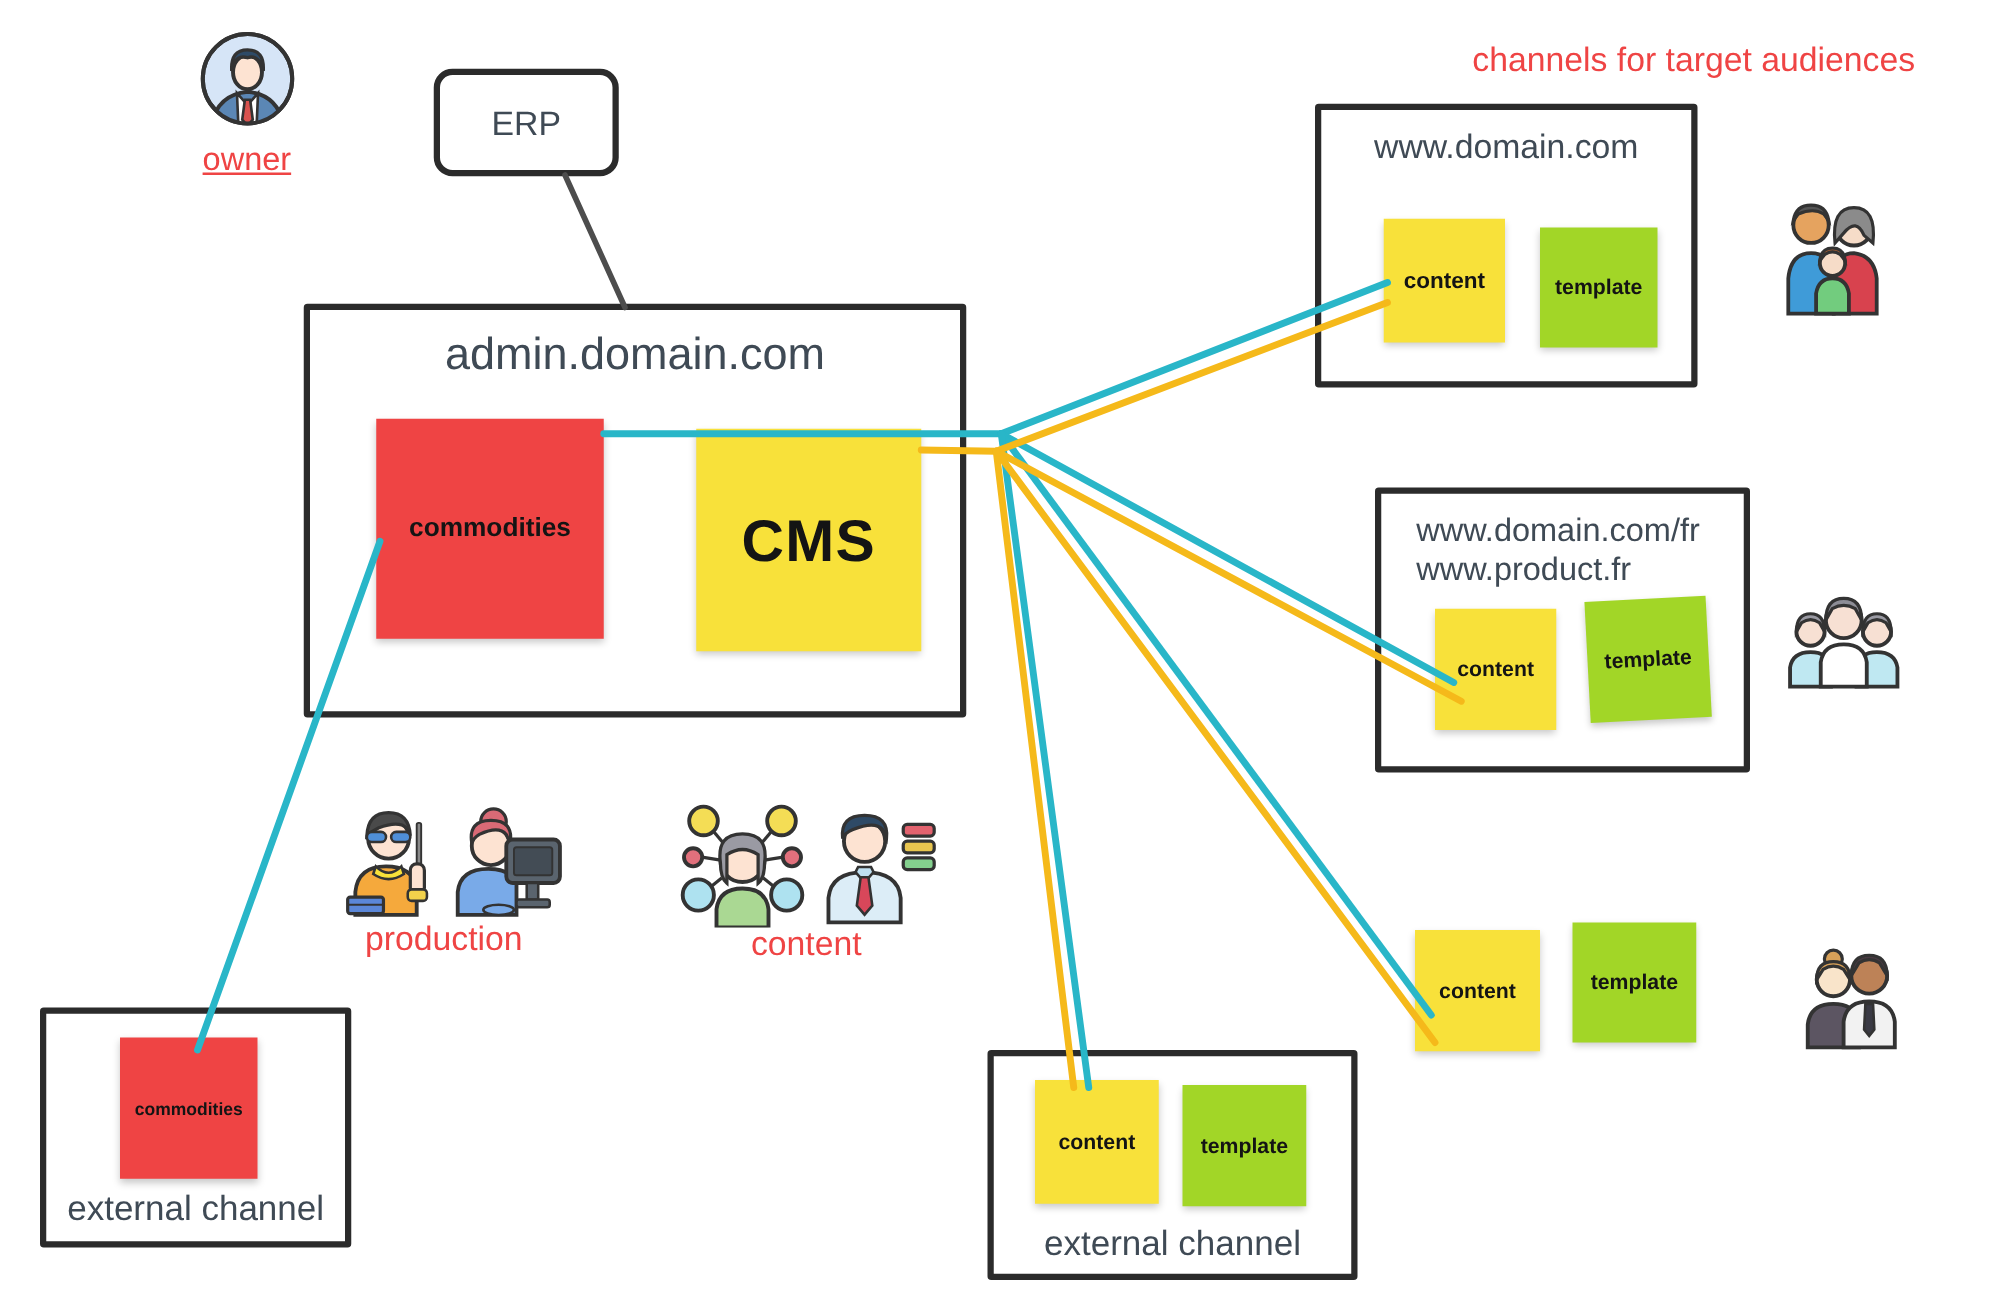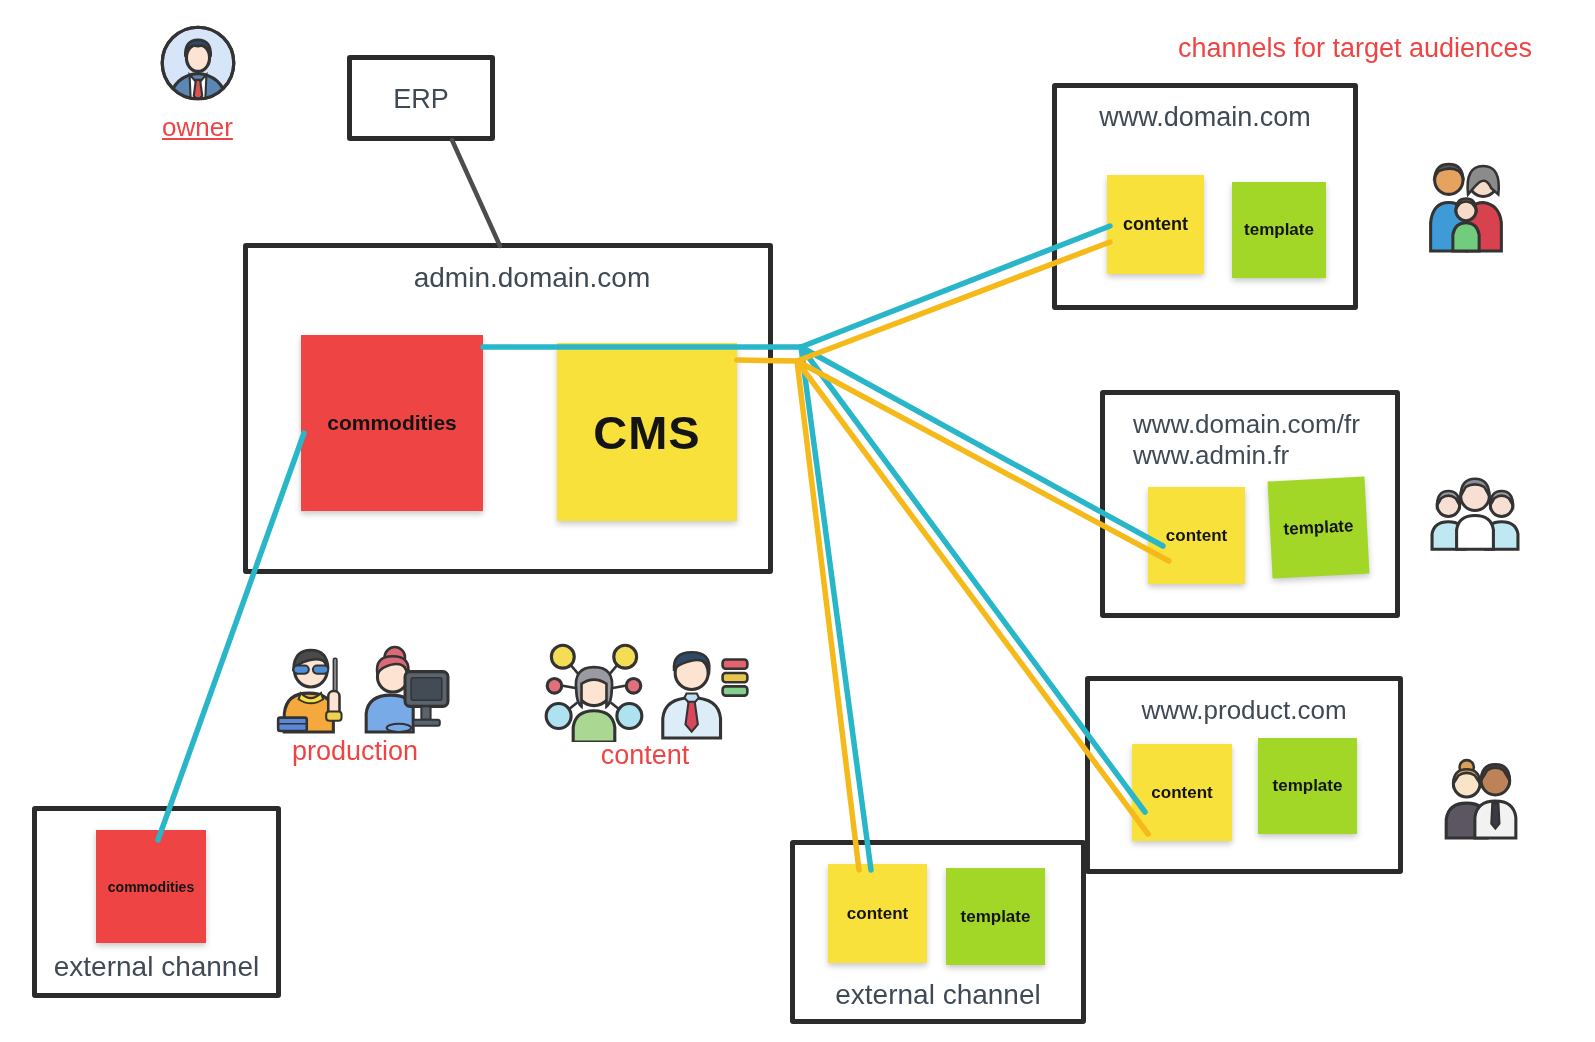--- a/index.html
+++ b/index.html
@@ -62,50 +62,47 @@
         <path d="M30,49 L38,58 L46,49 L45,72 L31,72 Z" fill="#fff" stroke="#333" stroke-width="2"></path>
         <path d="M36,54 L40,54 L42,69 L38,74 L34,69 Z" fill="#d9534f" stroke="#333" stroke-width="2"></path>
       </g>
       <ellipse cx="38" cy="33" rx="11" ry="13" fill="#fde3d2" stroke="#333" stroke-width="3"></ellipse>
       <path d="M26,32 Q25,16 38,16 Q51,16 50,32 L48,26 Q44,20 38,22 Q31,20 28,26 Z" fill="#2e4a66" stroke="#333" stroke-width="2.5"></path>
       <circle cx="38" cy="38" r="34" fill="none" stroke="#333" stroke-width="3"></circle>
     </svg>
   </div>
   <div class="lbl" style="left:145px;top:112px;width:105px;font-size:26px;text-decoration:underline;">owner</div>
 
-  <div class="frame" style="left:347px;top:55px;width:148px;height:86px;">
+  <div class="frame" style="left:347px;top:55px;width:148px;height:86px;border-radius:15px;">
     <div class="frame-title" style="top:24px;font-size:27px;">ERP</div>
   </div>
 
   <div class="frame" style="left:243px;top:243px;width:530px;height:331px;">
-    <div class="frame-title" style="top:14px;font-size:28px;padding-left:24px;">admin.domain.com</div>
+    <div class="frame-title" style="top:14px;font-size:36px;">admin.domain.com</div>
   </div>
   <div class="note cyan" style="left:301px;top:335px;width:182px;height:176px;font-size:21px;">commodities</div>
   <div class="note yellow" style="left:557px;top:343px;width:180px;height:178px;font-size:47px;letter-spacing:1px;text-align:right;">CMS</div>
 
   <div class="lbl" style="left:1175px;top:33px;width:360px;font-size:27px;">channels for target audiences</div>
 
   <div class="frame" style="left:1052px;top:83px;width:306px;height:227px;">
     <div class="frame-title" style="top:14px;font-size:27px;">www.domain.com</div>
   </div>
   <div class="note yellow" style="left:1107px;top:175px;width:97px;height:99px;font-size:18px;">content</div>
   <div class="note green" style="left:1232px;top:182px;width:94px;height:96px;font-size:17px;">template</div>
 
   <div class="frame" style="left:1100px;top:390px;width:300px;height:228px;padding-left:48px;">
     <div class="frame-title" style="top:14px;left:28px;width:auto;text-align:left;font-size:26px;line-height:31px;">
       <div>www.domain.com/fr</div>
-      <div>www.admin.fr</div>
+      <div>www.product.fr</div>
     </div>
   </div>
   <div class="note yellow" style="left:1148px;top:487px;width:97px;height:97px;font-size:17px;">content</div>
   <div class="note green" style="left:1270px;top:479px;width:97px;height:97px;font-size:17px;transform:rotate(-3deg);">template</div>
 
-  <div class="frame" style="left:1085px;top:676px;width:318px;height:198px;">
-    <div class="frame-title" style="top:14px;font-size:26px;">www.product.com</div>
-  </div>
   <div class="note yellow" style="left:1132px;top:744px;width:100px;height:97px;font-size:17px;">content</div>
   <div class="note green" style="left:1258px;top:738px;width:99px;height:96px;font-size:17px;">template</div>
 
   <div class="frame" style="left:32px;top:806px;width:249px;height:192px;">
     <div class="frame-title" style="bottom:10px;font-size:28px;">external channel</div>
   </div>
   <div class="note cyan" style="left:96px;top:830px;width:110px;height:113px;font-size:14px;">commodities</div>
 
   <div class="frame" style="left:790px;top:840px;width:296px;height:184px;">
     <div class="frame-title" style="bottom:8px;font-size:28px;">external channel</div>

